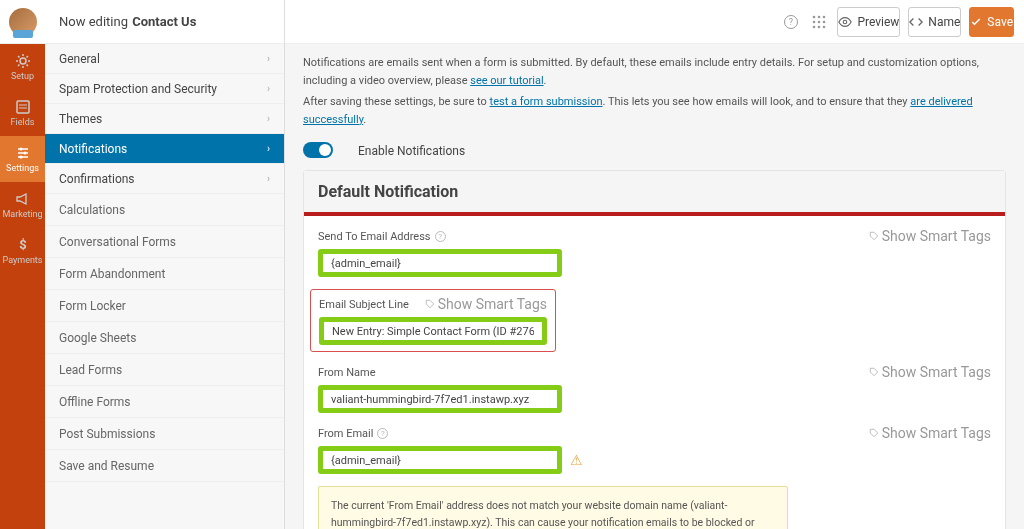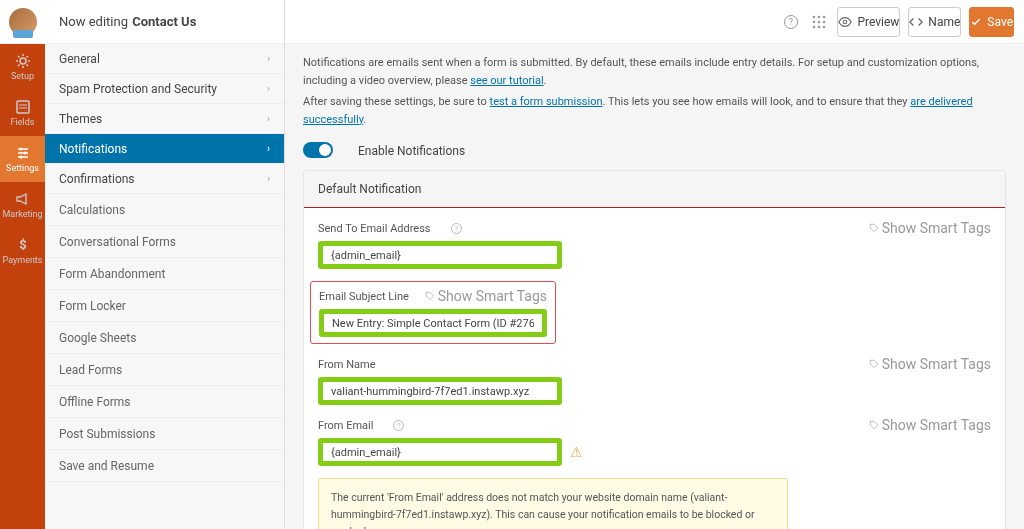--- a/index.html
+++ b/index.html
@@ -30,25 +30,25 @@
 .btn-save{background:#e27730;border-color:#e27730;color:#fff}
 .content{flex:1;overflow-y:auto;padding:10px 18px}
 .content::-webkit-scrollbar{width:8px}
 .content::-webkit-scrollbar-thumb{background:#ccc;border-radius:4px}
 .intro{font-size:11px;color:#555;line-height:1.6;margin-bottom:4px}
 .intro a{color:#0073aa;}
 .enable-row{display:flex;align-items:flex-end;gap:25px;margin:14px 0 12px;font-size:12px;color:#444}
 .toggle{width:30px;height:16px;background:#0073aa;border-radius:8px;position:relative;cursor:pointer}
 .toggle::after{content:"";position:absolute;width:12px;height:12px;background:#fff;border-radius:50%;top:2px;right:2px}
 .panel{border:1px solid #e4e4e4;border-radius:3px;background:#fff}
-.panel-head{background:#f5f5f5;padding:11px 14px;font-size:12px;font-weight:400;color:#444;border-bottom:1px solid #b91c1c}
+.panel-head{background:#f5f5f5;padding:11px 14px;font-size:16px;font-weight:700;color:#444;border-bottom:4px solid #b91c1c}
 .panel-body{padding:12px 14px}
 .field{margin-bottom:12px}
 .field-head{display:flex;align-items:center;justify-content:space-between;margin-bottom:5px}
-.field-label{font-size:11px;color:#555;display:flex;align-items:center;gap:20px}
+.field-label{font-size:11px;color:#555;display:flex;align-items:center;gap:4px}
 .help-icon{width:11px;height:11px;border:1px solid #bbb;border-radius:50%;font-size:8px;color:#bbb;display:flex;align-items:center;justify-content:center}
 .smart{font-size:14px;color:#999;display:flex;align-items:center;gap:3px;cursor:pointer}
 .smart svg{width:10px;height:10px}
 .field-input{width:244px;height:28px;border:5px solid #84cc16;border-radius:3px;padding:0 8px;font-size:11px;color:#444;background:#fff}
 .field.highlighted{border:1.5px solid #d94f4f;border-radius:3px;padding:6px 8px;margin-left:-8px;width:246px}
 .field.highlighted .field-input{width:100%}
 .field-row{display:flex;align-items:center;gap:8px}
 .warn-icon{color:#e8a33d;font-size:14px}
 .notice{background:#fffbe5;border:1px solid #e6dd9a;padding:11px 12px;font-size:10.5px;color:#555;line-height:1.6;border-radius:2px;margin:4px 0 12px;max-width:470px}
 .notice p{margin-bottom:7px}

